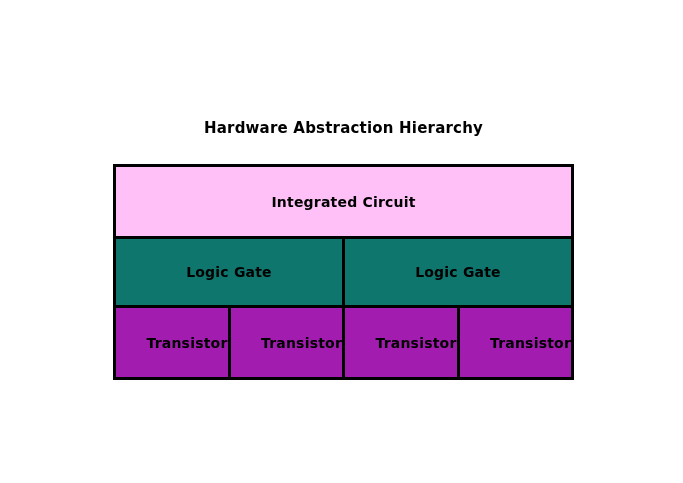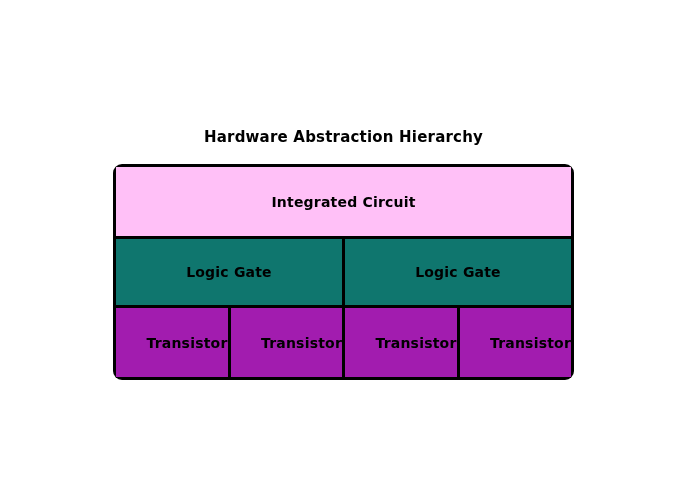--- a/index.html
+++ b/index.html
@@ -14,41 +14,40 @@
   .canvas {
     position: relative;
     width: 683px;
     height: 483px;
     background: #ffffff;
     overflow: hidden;
   }
   .diagram-title {
     position: absolute;
     left: 113px;
-    top: 128px;
+    top: 119px;
     width: 461px;
     text-align: center;
     font-size: 15px;
     font-weight: bold;
     letter-spacing: 0.2px;
   }
   .hierarchy {
     position: absolute;
     left: 113px;
     top: 164px;
     width: 461px;
     height: 216px;
     background: #000000;     
     display: grid;
     grid-template-columns: repeat(4, 1fr);
     grid-template-rows: 69px 66px 69px;
     gap: 3px;
     padding: 3px;
     box-sizing: border-box;
-    border-radius: 9px;
   }
   .box {
     display: flex;
     align-items: center;
     justify-content: center;
     font-size: 14px;
     font-weight: bold;
     letter-spacing: 0.2px;
     white-space: nowrap;
   }

